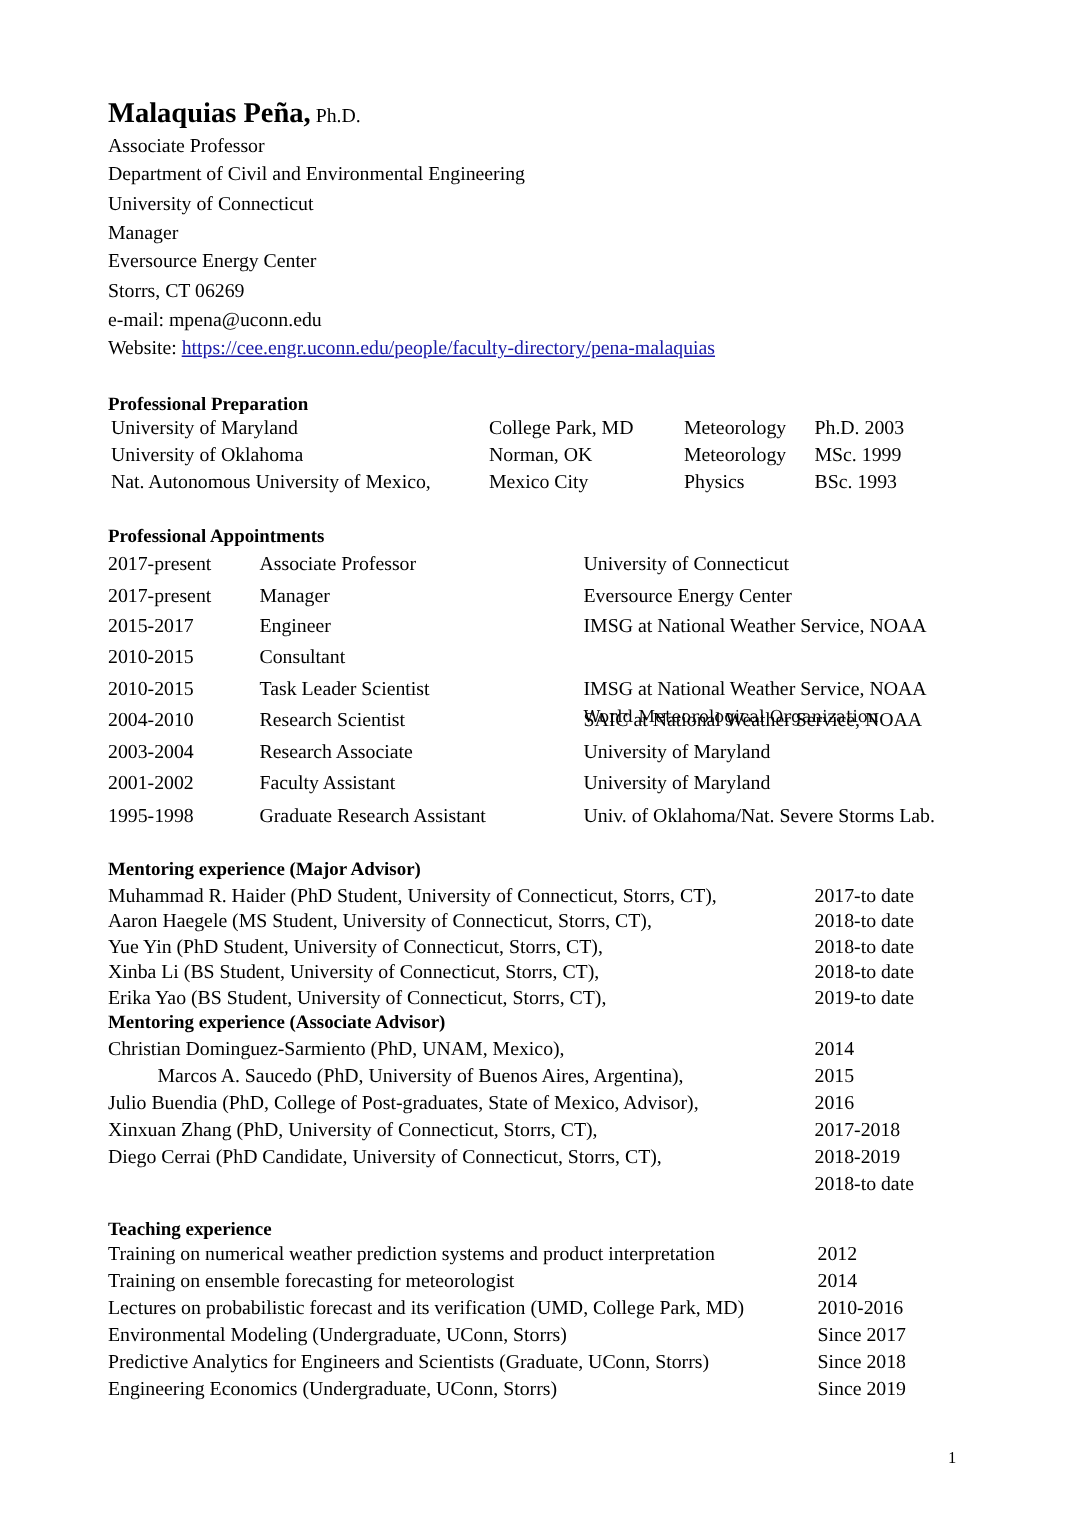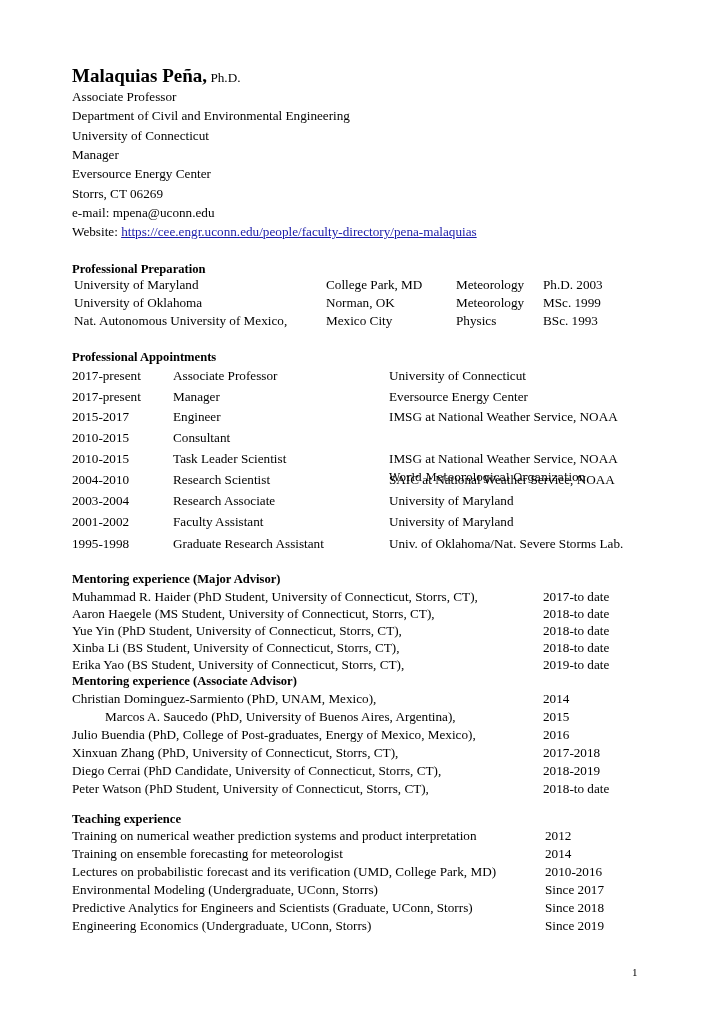--- a/index.html
+++ b/index.html
@@ -137,33 +137,32 @@
     <div class="sec-title" style="top:674px;">Mentoring experience (Associate Advisor)</div>
     <div class="row" style="top:691px;">
       <span style="left:72px;">Christian Dominguez-Sarmiento (PhD, UNAM, Mexico),</span>
       <span style="left:543px;">2014</span>
     </div>
     <div class="row" style="top:709px;">
       <span style="left:72px;margin-left:33px;">Marcos A. Saucedo (PhD, University of Buenos Aires, Argentina),</span>
       <span style="left:543px;">2015</span>
     </div>
     <div class="row" style="top:727px;">
-      <span style="left:72px;">Julio Buendia (PhD, College of Post-graduates, Energy of Mexico, Mexico),</span>
+      <span style="left:72px;">Julio Buendia (PhD, College of Post-graduates, State of Mexico, Advisor),</span>
       <span style="left:543px;">2016</span>
     </div>
     <div class="row" style="top:745px;">
       <span style="left:72px;">Xinxuan Zhang (PhD, University of Connecticut, Storrs, CT),</span>
       <span style="left:543px;">2017-2018</span>
     </div>
     <div class="row" style="top:763px;">
       <span style="left:72px;">Diego Cerrai (PhD Candidate, University of Connecticut, Storrs, CT),</span>
       <span style="left:543px;">2018-2019</span>
     </div>
     <div class="row" style="top:781px;">
-      <span style="left:72px;">Peter Watson (PhD Student, University of Connecticut, Storrs, CT),</span>
       <span style="left:543px;">2018-to date</span>
     </div>
   </div>
 
   <div>
     <div class="sec-title" style="top:812px;">Teaching experience</div>
     <div class="row" style="top:828px;">
       <span style="left:72px;">Training on numerical weather prediction systems and product interpretation</span>
       <span style="left:545px;">2012</span>
     </div>

